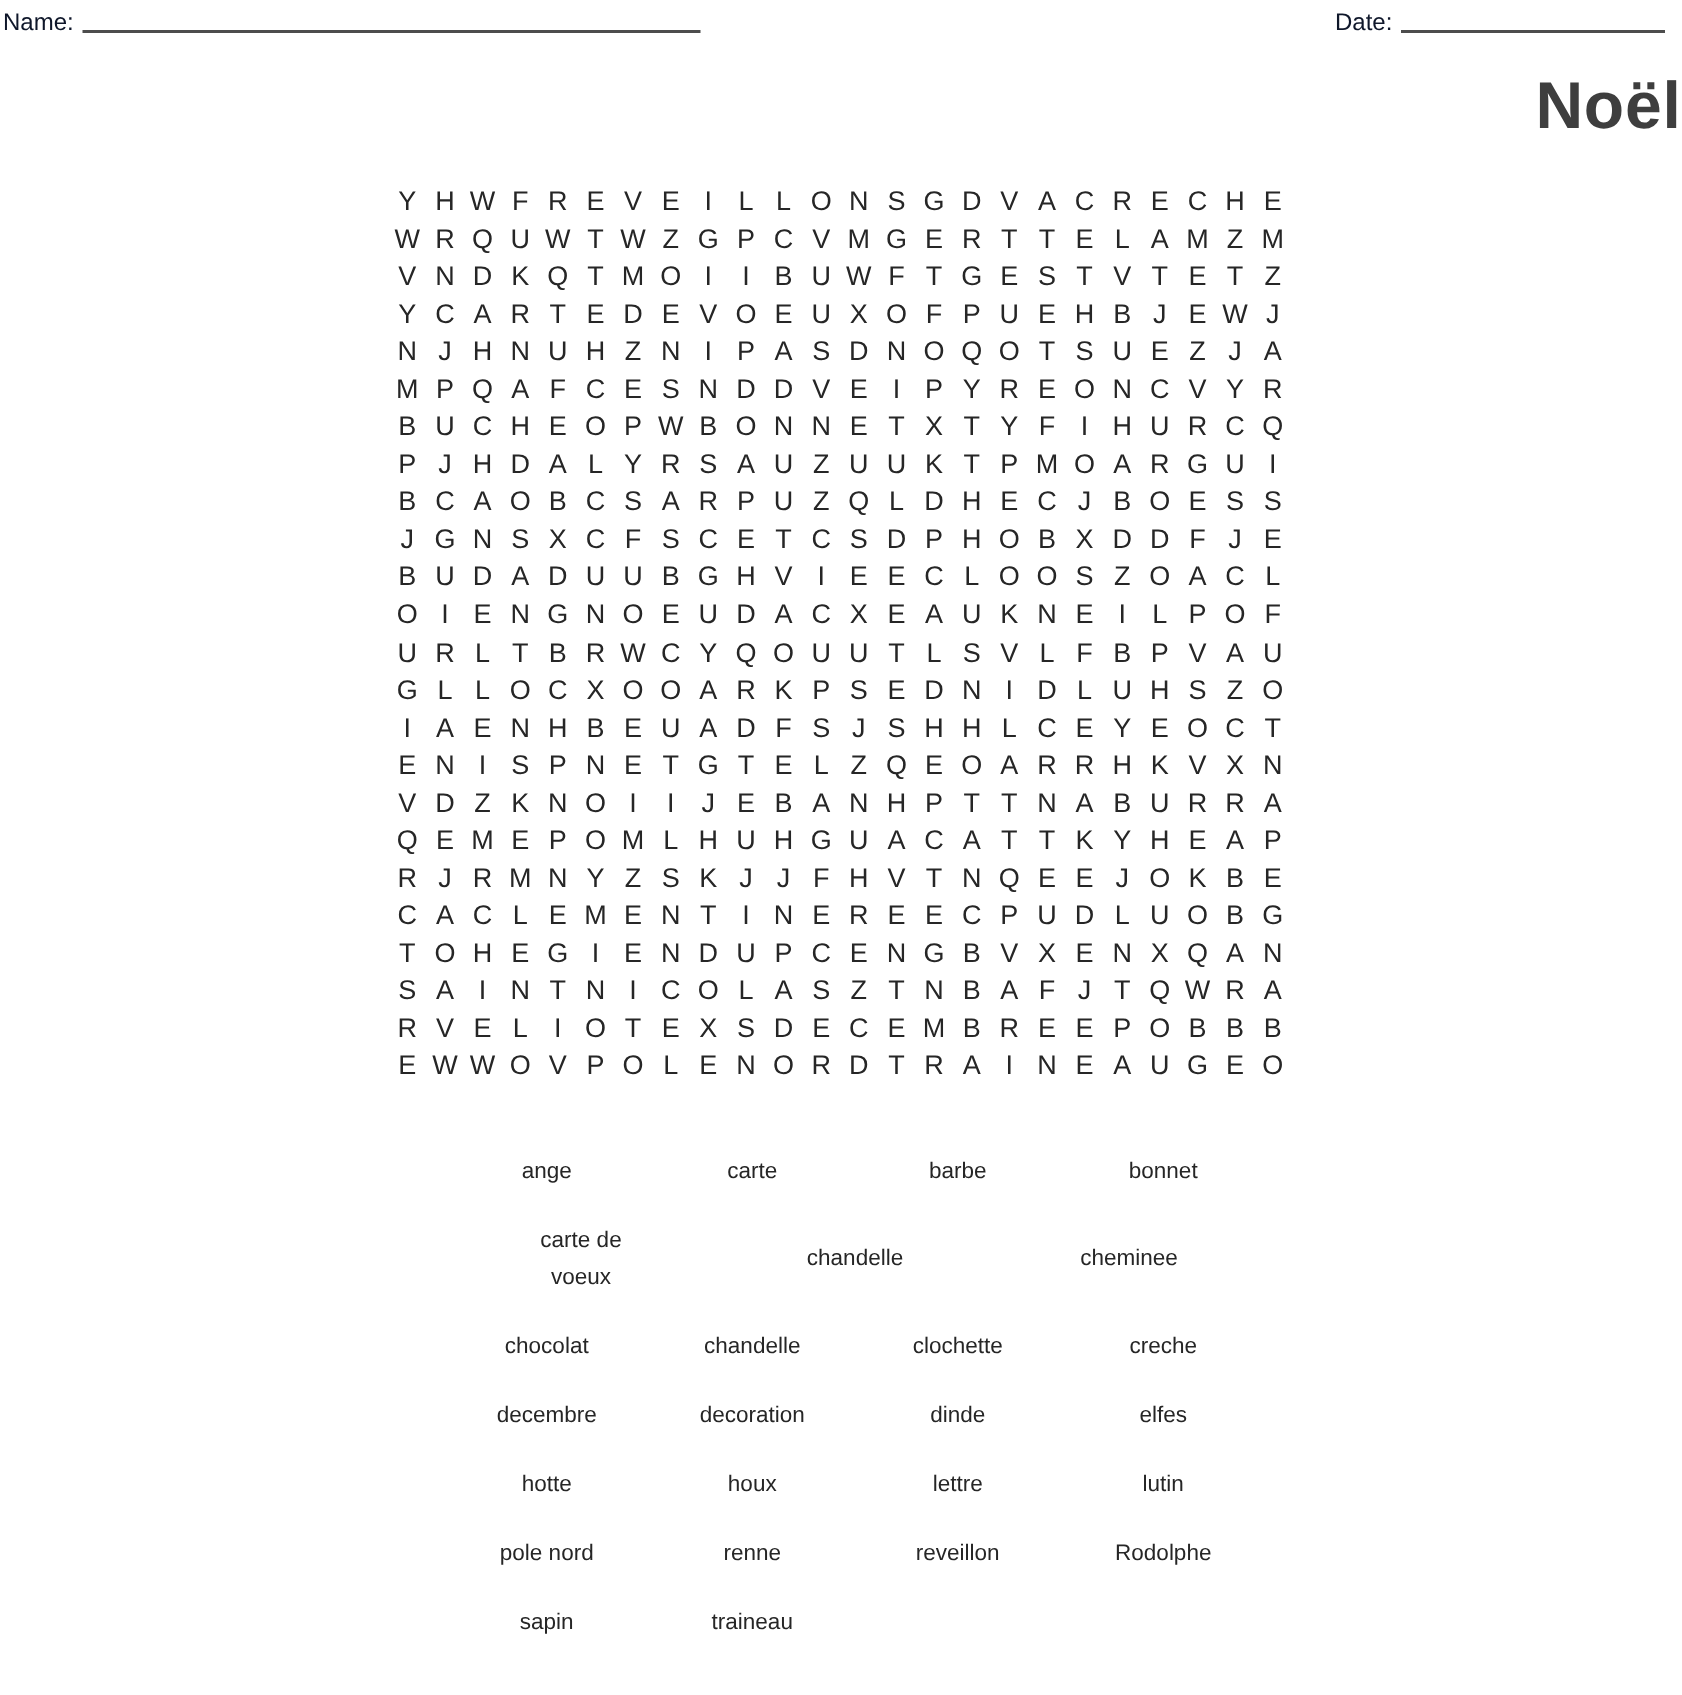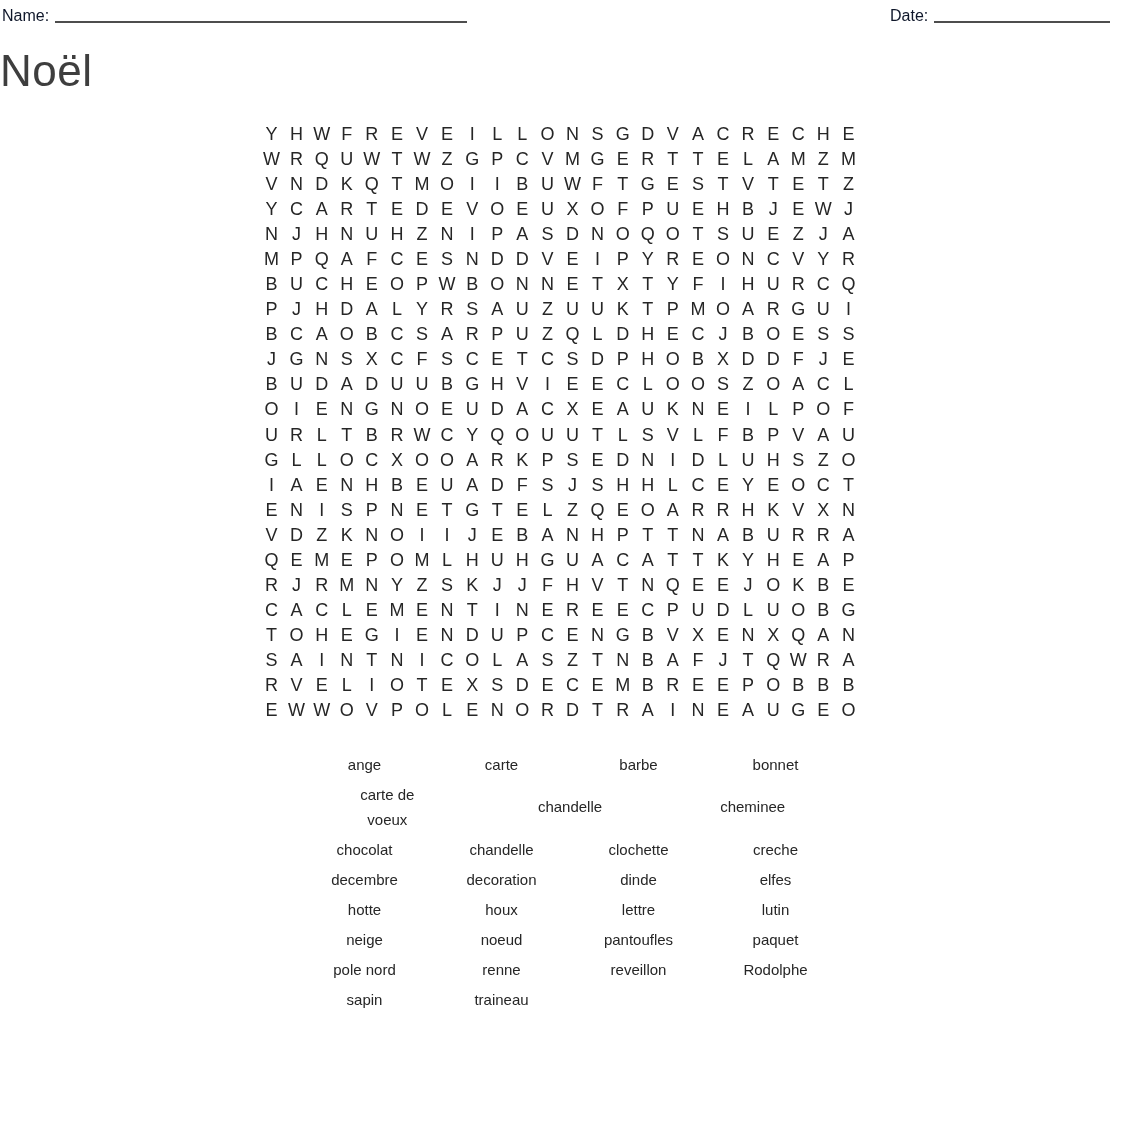--- a/index.html
+++ b/index.html
@@ -32,23 +32,23 @@
   }
   .blank-line.name { width: 412px; }
   .blank-line.date { width: 176px; }
 
   
   .title {
     position: absolute;
     top: 46px;
     left: 0;
     width: 100%;
-    text-align: left;
+    text-align: right;
     font-size: 44px;
-    font-weight: 400;
+    font-weight: 700;
     color: #3e3e3e;
     letter-spacing: 0.5px;
   }
 
   
   .ws-grid {
     position: absolute;
     left: 259px;
     top: 122px;
     width: 602px;
@@ -77,20 +77,21 @@
   .wl-row { display: flex; }
   .wl-cell {
     flex: 1;
     min-height: 30px;
     display: flex;
     align-items: center;
     justify-content: center;
     text-align: center;
     white-space: pre-line;
     line-height: 25px;
+    margin-top: 16px;
   }
   .wl-row.double .wl-cell { min-height: 55px; }
 </style>
 </head>
 <body>
 
 <div class="hdr-block hdr-name">
   <span>Name:</span><span class="blank-line name"></span>
 </div>
 <div class="hdr-block hdr-date">
@@ -703,26 +704,20 @@
       <div class="wl-cell">dinde</div>
       <div class="wl-cell">elfes</div>
     </div>
     <div class="wl-row">
       <div class="wl-cell">hotte</div>
       <div class="wl-cell">houx</div>
       <div class="wl-cell">lettre</div>
       <div class="wl-cell">lutin</div>
     </div>
     <div class="wl-row">
-      <div class="wl-cell">neige</div>
-      <div class="wl-cell">noeud</div>
-      <div class="wl-cell">pantoufles</div>
-      <div class="wl-cell">paquet</div>
-    </div>
-    <div class="wl-row">
       <div class="wl-cell">pole nord</div>
       <div class="wl-cell">renne</div>
       <div class="wl-cell">reveillon</div>
       <div class="wl-cell">Rodolphe</div>
     </div>
     <div class="wl-row">
       <div class="wl-cell">sapin</div>
       <div class="wl-cell">traineau</div>
       <div class="wl-cell"></div>
       <div class="wl-cell"></div>

